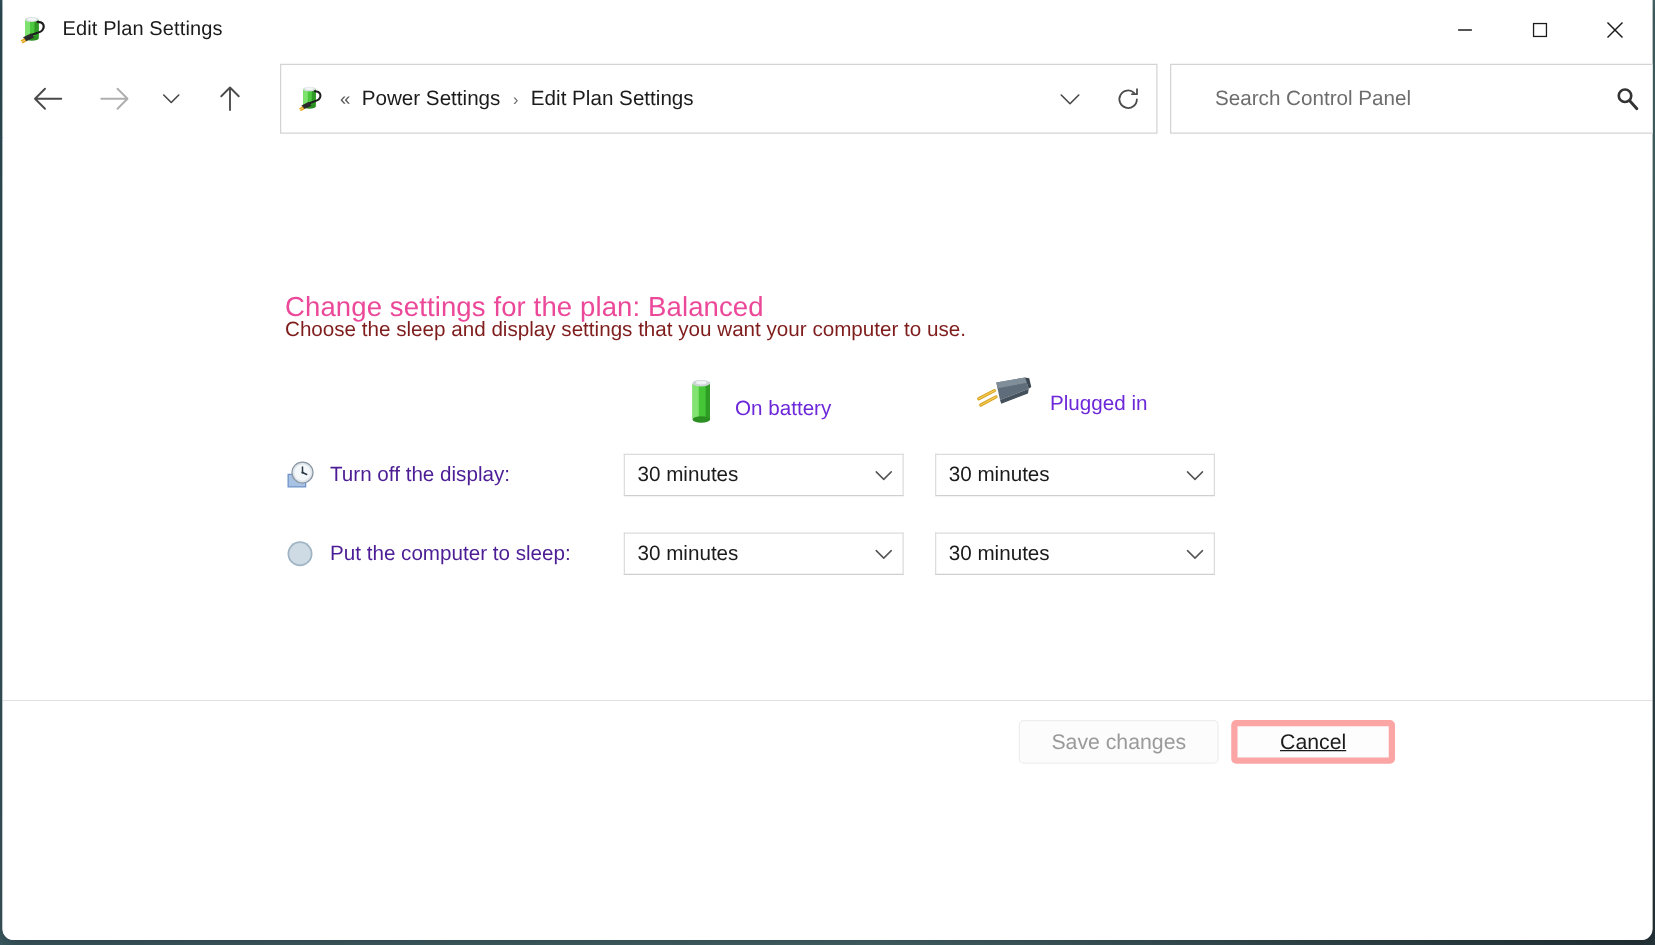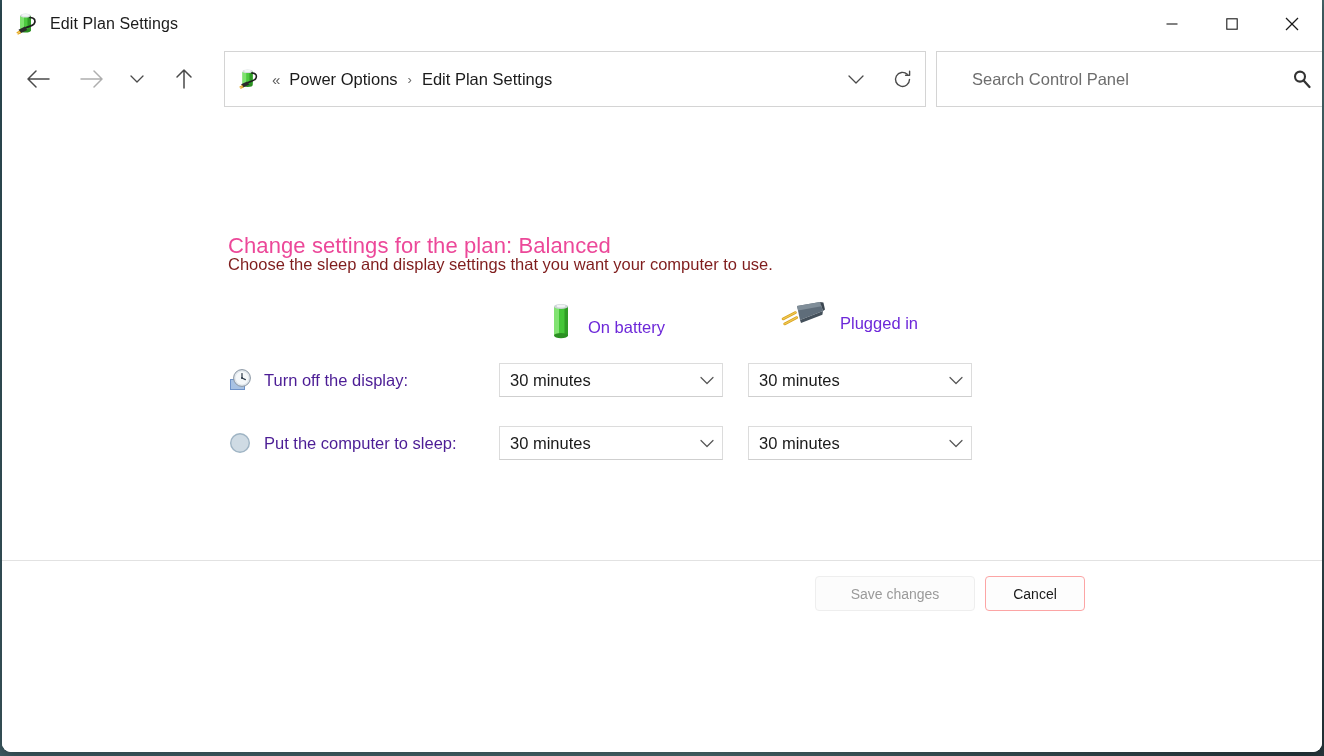--- a/index.html
+++ b/index.html
@@ -255,34 +255,35 @@
     position: absolute;
     left: 0; top: 561px;
     width: 100%; height: 191px;
     background: #fff;
   }
   .footbtn {
     position: absolute;
     height: 35px;
     border-radius: 4px;
     display: flex; align-items: center; justify-content: center;
-    font-size: 14px;
+    font-size: 17px;
     background: #fdfdfd;
     cursor: default;
   }
   #btn-save {
     left: 813px; top: 15px; width: 160px;
     border: 1px solid #eeeeee;
     color: #9a9a9a;
     background: #fcfcfc;
   }
   #btn-cancel {
-    left: 983px; top: 15px; width: 100px;
-    border: 1px solid #fca5a5;
+    left: 983px; top: 15px; width: 131px;
+    border: 5px solid #fca5a5;
     color: #1b1b1b;
+    text-decoration: underline;
   }
 
   
   .ico-powerplan { display: block; width: 100%; height: 100%; }
 </style>
 </head>
 <body>
 
 <div id="window">
 
@@ -364,21 +365,21 @@
           <ellipse cx="11.5" cy="4.3" rx="3.6" ry="1.2" fill="#f2f5f6"></ellipse>
           <ellipse cx="11.5" cy="19.6" rx="5.5" ry="2" fill="#2b8f22"></ellipse>
           <path d="M16 6.5 C21 6.5, 22 10, 20 13 C18.6 15.2, 14 15.5, 11 17.2" stroke="#1f1f1f" stroke-width="1.7" fill="none" stroke-linecap="round"></path>
           <path d="M4.5 18.8 L11 15.6 L13.2 19 L6.6 22.2 Z" fill="#2b2b2b"></path>
           <path d="M5.6 20.4 L3.2 21.6 M6.4 21.8 L4.1 23" stroke="#e6a91e" stroke-width="1.3" stroke-linecap="round"></path>
         </svg>
       </div>
 
       <span class="chev-double">«</span>
 
-      <span class="crumb">Power Options</span>
+      <span class="crumb">Power Settings</span>
       <span class="crumb-sep">›</span>
       <span class="crumb">Edit Plan Settings</span>
 
       <div id="addr-spacer"></div>
 
       <div id="addr-dropdown">
         <svg width="18" height="12" viewBox="0 0 18 12">
           <path d="M2 3 L9 10 L16 3" fill="none" stroke="#4a4a4a" stroke-width="1.3" stroke-linecap="round" stroke-linejoin="round"></path>
         </svg>
       </div>

